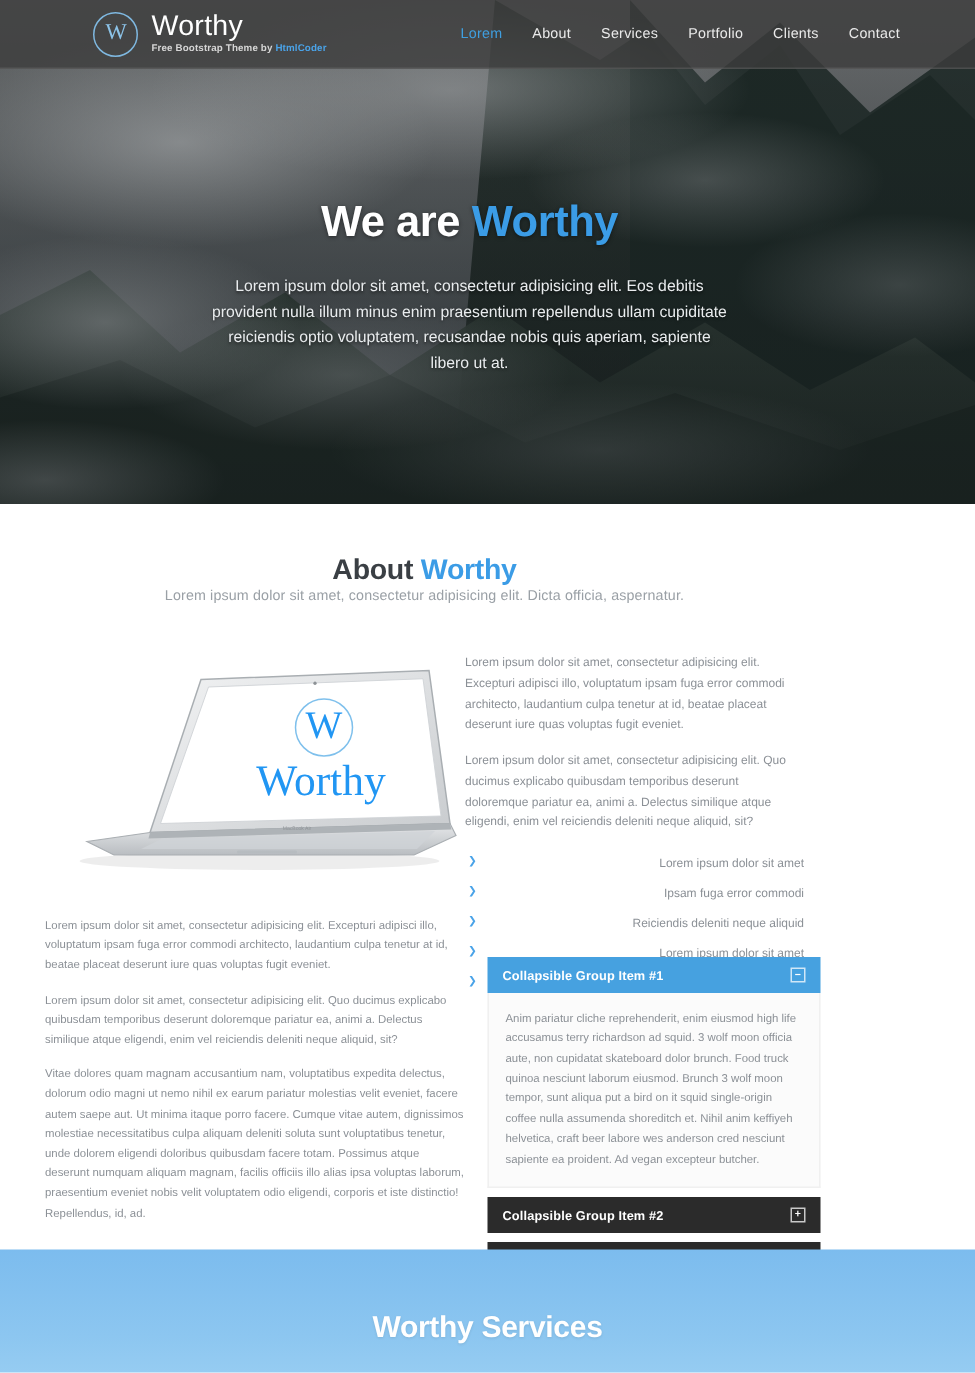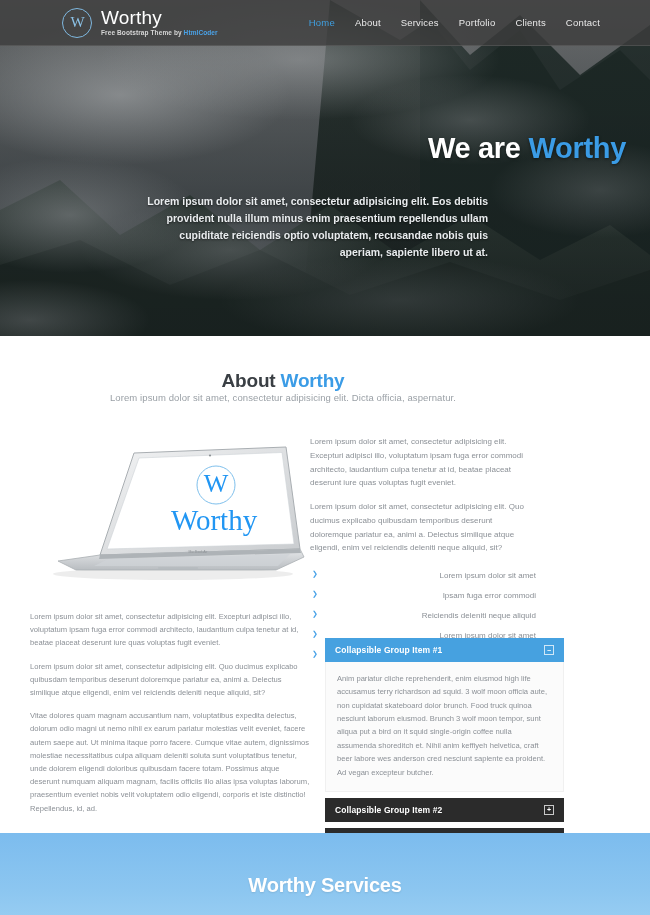--- a/index.html
+++ b/index.html
@@ -50,32 +50,31 @@
     position: absolute; top: 0; left: 0; width: 650px; height: 336px;
     overflow: hidden; background: #4d4f50;
   }
   .hero-bg { position: absolute; inset: 0; }
   .hero-bg svg { width: 100%; height: 100%; display: block; }
   .hero-shade {
     position: absolute; inset: 0;
     background: linear-gradient(180deg, rgba(30,34,38,.32) 0%, rgba(24,28,32,.42) 45%, rgba(20,24,28,.50) 100%);
   }
   .hero-content {
-    position: absolute; top: 132px; left: 0; width: 626px; text-align: right;
+    position: absolute; top: 132px; left: 0; width: 626px; text-align: center;
   }
   .hero-title {
     font-size: 29px; font-weight: bold; color: #ffffff; letter-spacing: -.3px;
     text-shadow: 0 1px 3px rgba(0,0,0,.45);
   }
   .hero-title .hl { color: #3b9ce6; }
   .hero-sub {
-    margin: 28px auto 0; width: 350px;
+    margin: 18px auto 0; width: 350px;
     font-size: 10.5px; line-height: 1.62; color: #e9ecee;
     text-shadow: 0 1px 2px rgba(0,0,0,.5);
-    font-weight: bold;
   }
 
   
   .about { position: absolute; top: 336px; left: 0; width: 566px; background: #fff; }
   .about-head { text-align: center; padding-top: 34px; }
   .about-title { font-size: 19px; font-weight: bold; color: #3a3f44; letter-spacing: -.2px; }
   .about-title .hl { color: #3b9ce6; }
   .about-lead {
     font-size: 9.5px; color: #9aa0a6; letter-spacing: .1px;
   }
@@ -102,21 +101,21 @@
   
   .lower { position: absolute; top: 610px; left: 0; width: 650px; display: flex; padding: 0 30px; }
   .lower-left { width: 295px; padding-right: 14px; }
   .lower-heading {
     font-size: 14px; color: #55595d; font-weight: 400; letter-spacing: -.1px;
     margin-bottom: 17px;
   }
   .lower-p { font-size: 7.6px; line-height: 1.74; color: #8b9096; margin-bottom: 10px; }
 
   .lower-right { width: 265px; padding-top: 28px; }
-  .panel-group { width: 239px; }
+  .panel-group { width: 222px; }
   .panel { margin-bottom: 6px; }
   .panel-head {
     display: flex; align-items: center; justify-content: space-between;
     padding: 7px 10px; font-size: 8.5px; color: #ffffff; font-weight: bold;
     letter-spacing: .1px;
   }
   .panel-head.open { background: #46a1e0; }
   .panel-head.closed { background: #2b2b2b; justify-content: space-between; }
   .panel-icon {
     width: 10px; height: 10px; border: 1px solid rgba(255,255,255,.75);
@@ -198,21 +197,21 @@
 
   <header class="header">
     <div class="brand">
       <div class="brand-mark">W</div>
       <div class="brand-text">
         <span class="brand-name">Worthy</span>
         <span class="brand-tag"><span>Free Bootstrap Theme by </span><span class="hl">HtmlCoder</span></span>
       </div>
     </div>
     <nav class="nav">
-      <a href="#" class="active">Home</a>
+      <a href="#" class="active">Lorem</a>
       <a href="#">About</a>
       <a href="#">Services</a>
       <a href="#">Portfolio</a>
       <a href="#">Clients</a>
       <a href="#">Contact</a>
     </nav>
   </header>
 
   <section class="about">
     <div class="about-head">

